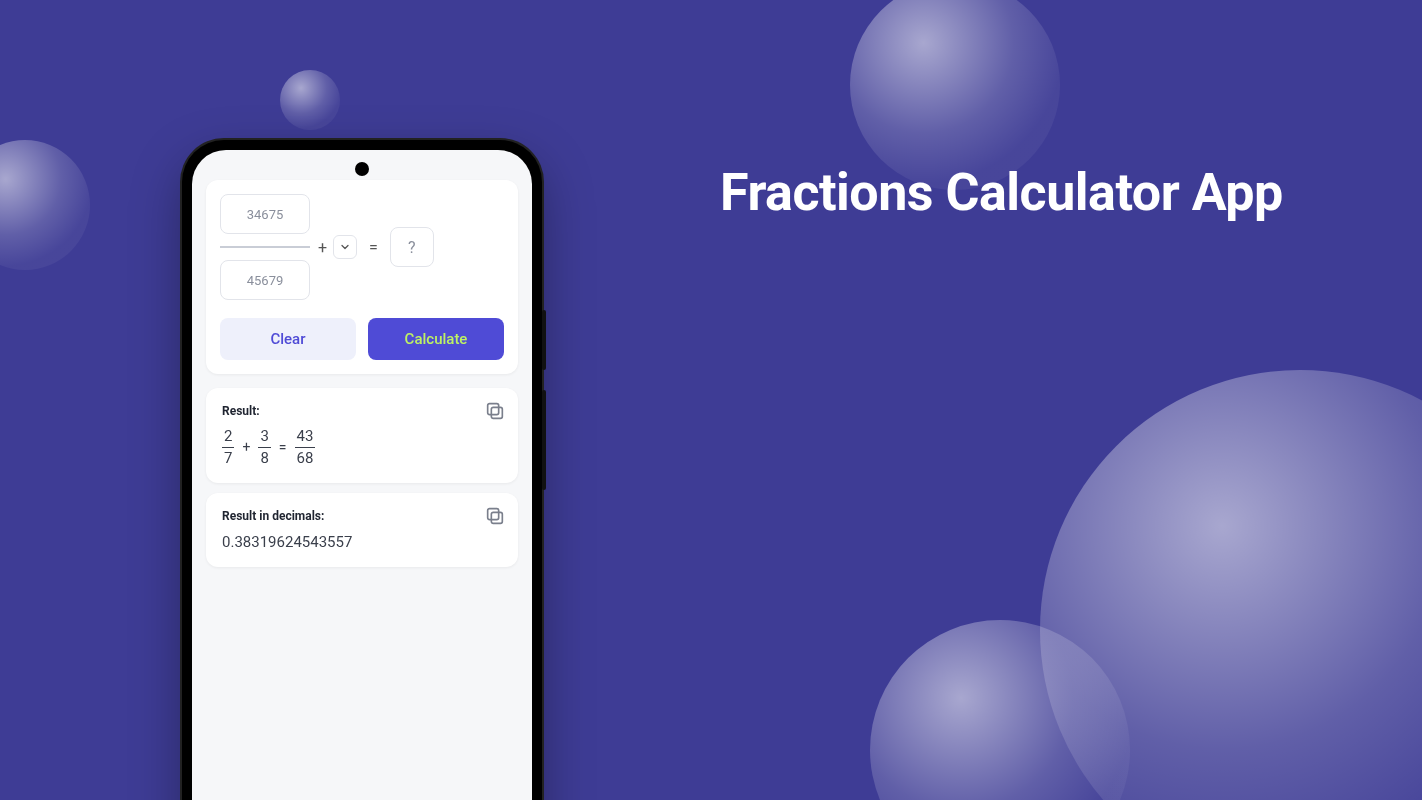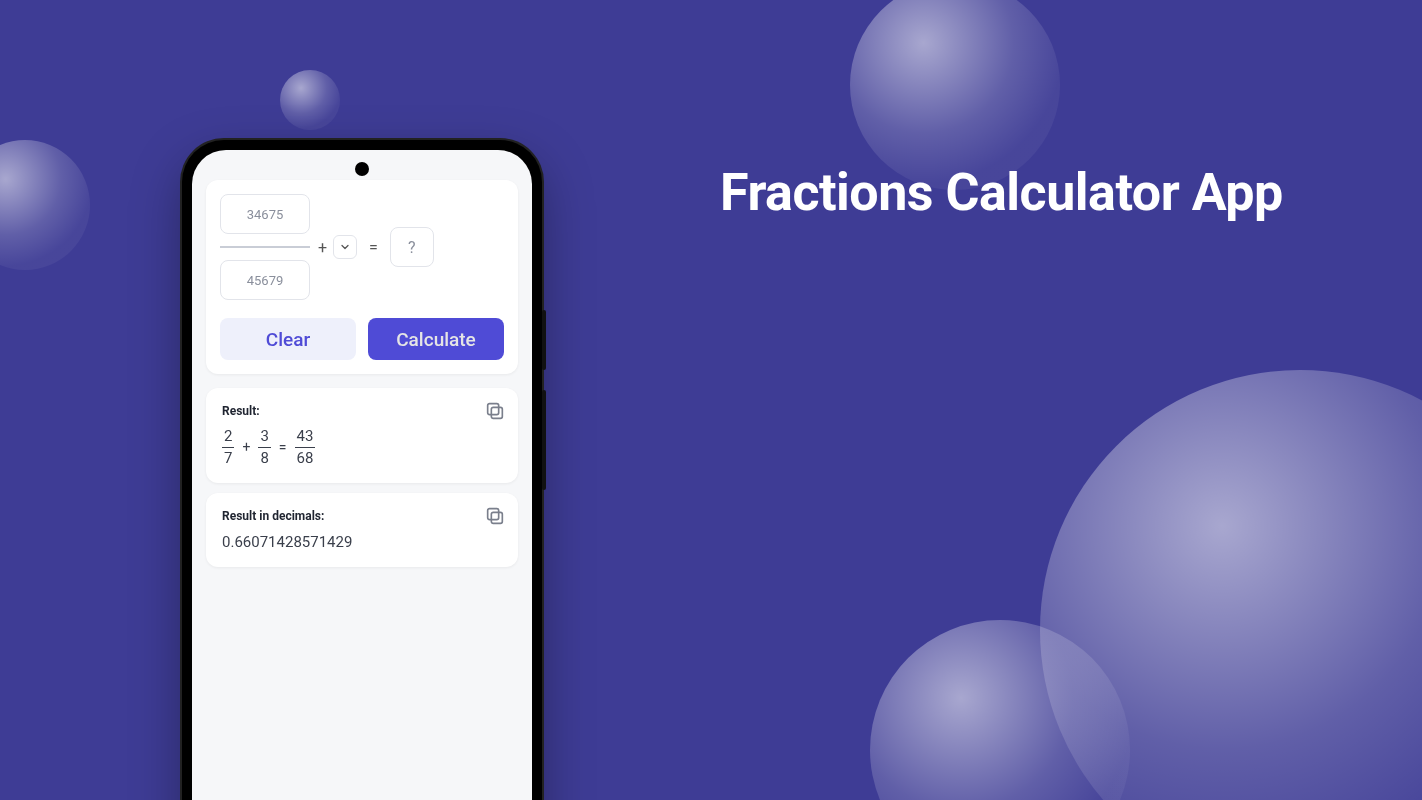--- a/index.html
+++ b/index.html
@@ -152,31 +152,31 @@
     gap: 12px;
     margin-top: 18px;
   }
   .btn {
     flex: 1;
     height: 42px;
     border-radius: 8px;
     display: flex;
     align-items: center;
     justify-content: center;
-    font-size: 19px;
+    font-size: 15px;
     font-weight: 500;
     cursor: pointer;
   }
   .btn.clear {
     background: #eef0fb;
     color: #4f4bd6;
   }
   .btn.primary {
     background: #4f4bd6;
-    color: #e5e5e5;
+    color: #bef264;
   }
 
   .result-card {
     position: relative;
     background: #fff;
     border-radius: 12px;
     box-shadow: 0 1px 3px rgba(0,0,0,0.06);
     padding: 16px;
     margin-bottom: 10px;
   }
@@ -295,19 +295,19 @@
       </div>
 
       <div class="result-card">
         <div class="copy-icon">
           <svg viewBox="0 0 24 24" fill="none" stroke="currentColor" stroke-width="1.8">
               <rect x="8" y="8" width="12" height="12" rx="2"></rect>
               <rect x="4" y="4" width="12" height="12" rx="2"></rect>
             </svg>
         </div>
         <div class="result-title">Result in decimals:</div>
-        <div class="dec-value">0.66071428571429</div>
+        <div class="dec-value">0.38319624543557</div>
       </div>
 
     </div>
   </div>
 
 </div>
 
 </body></html>

